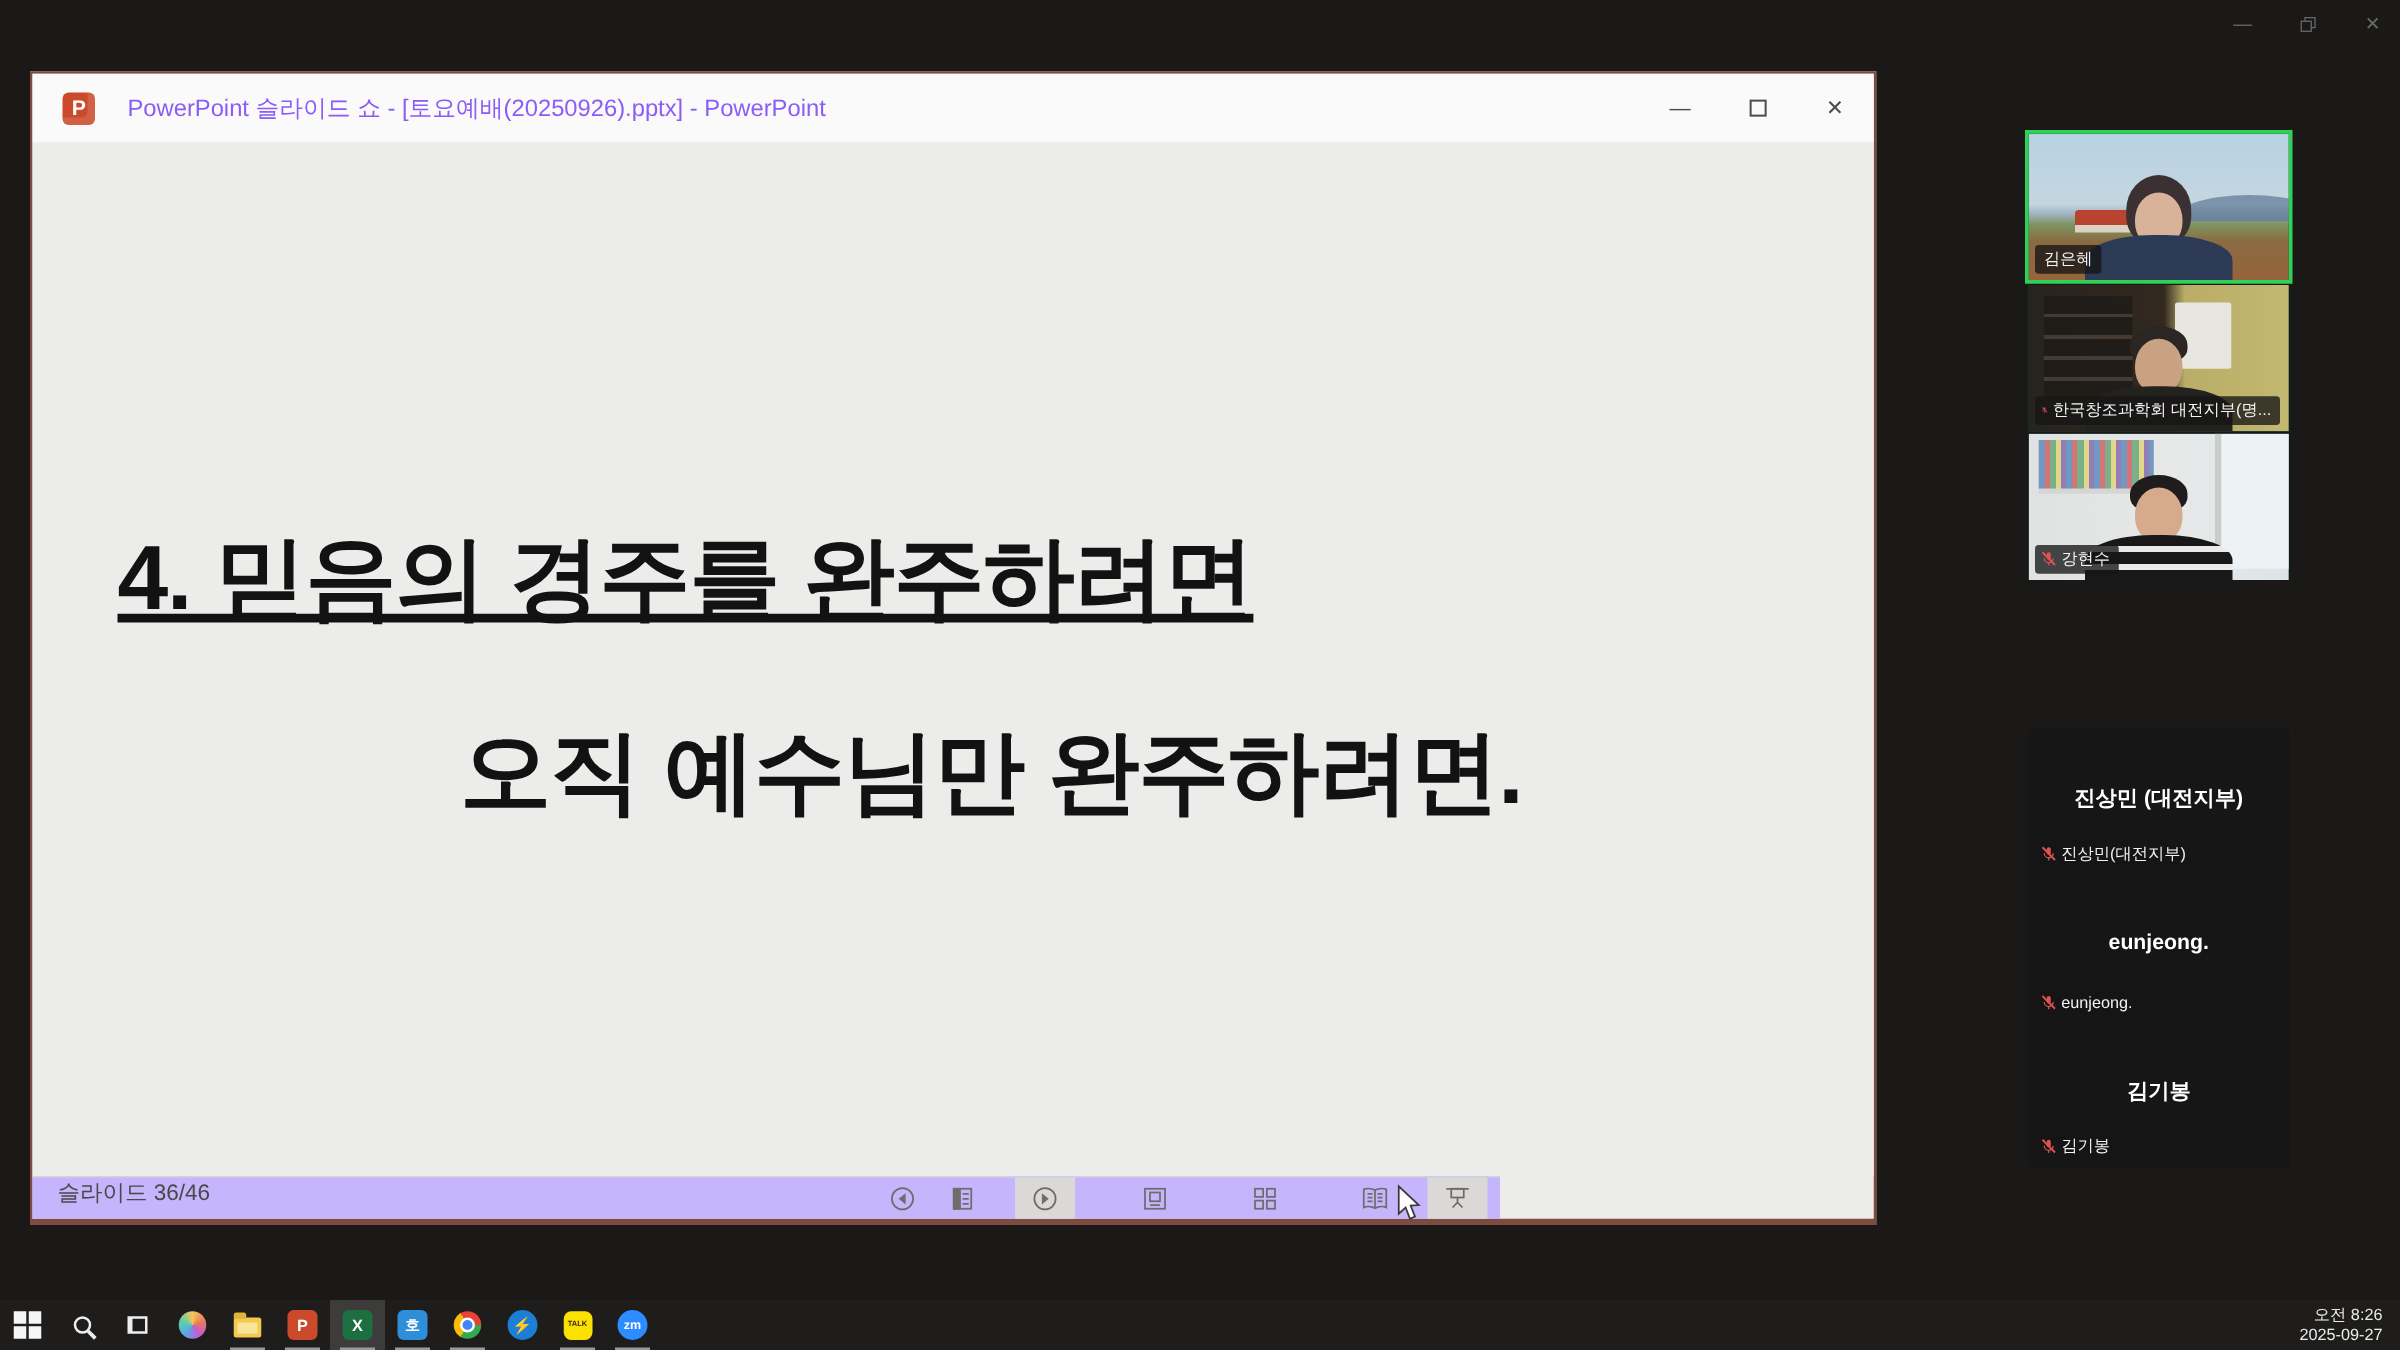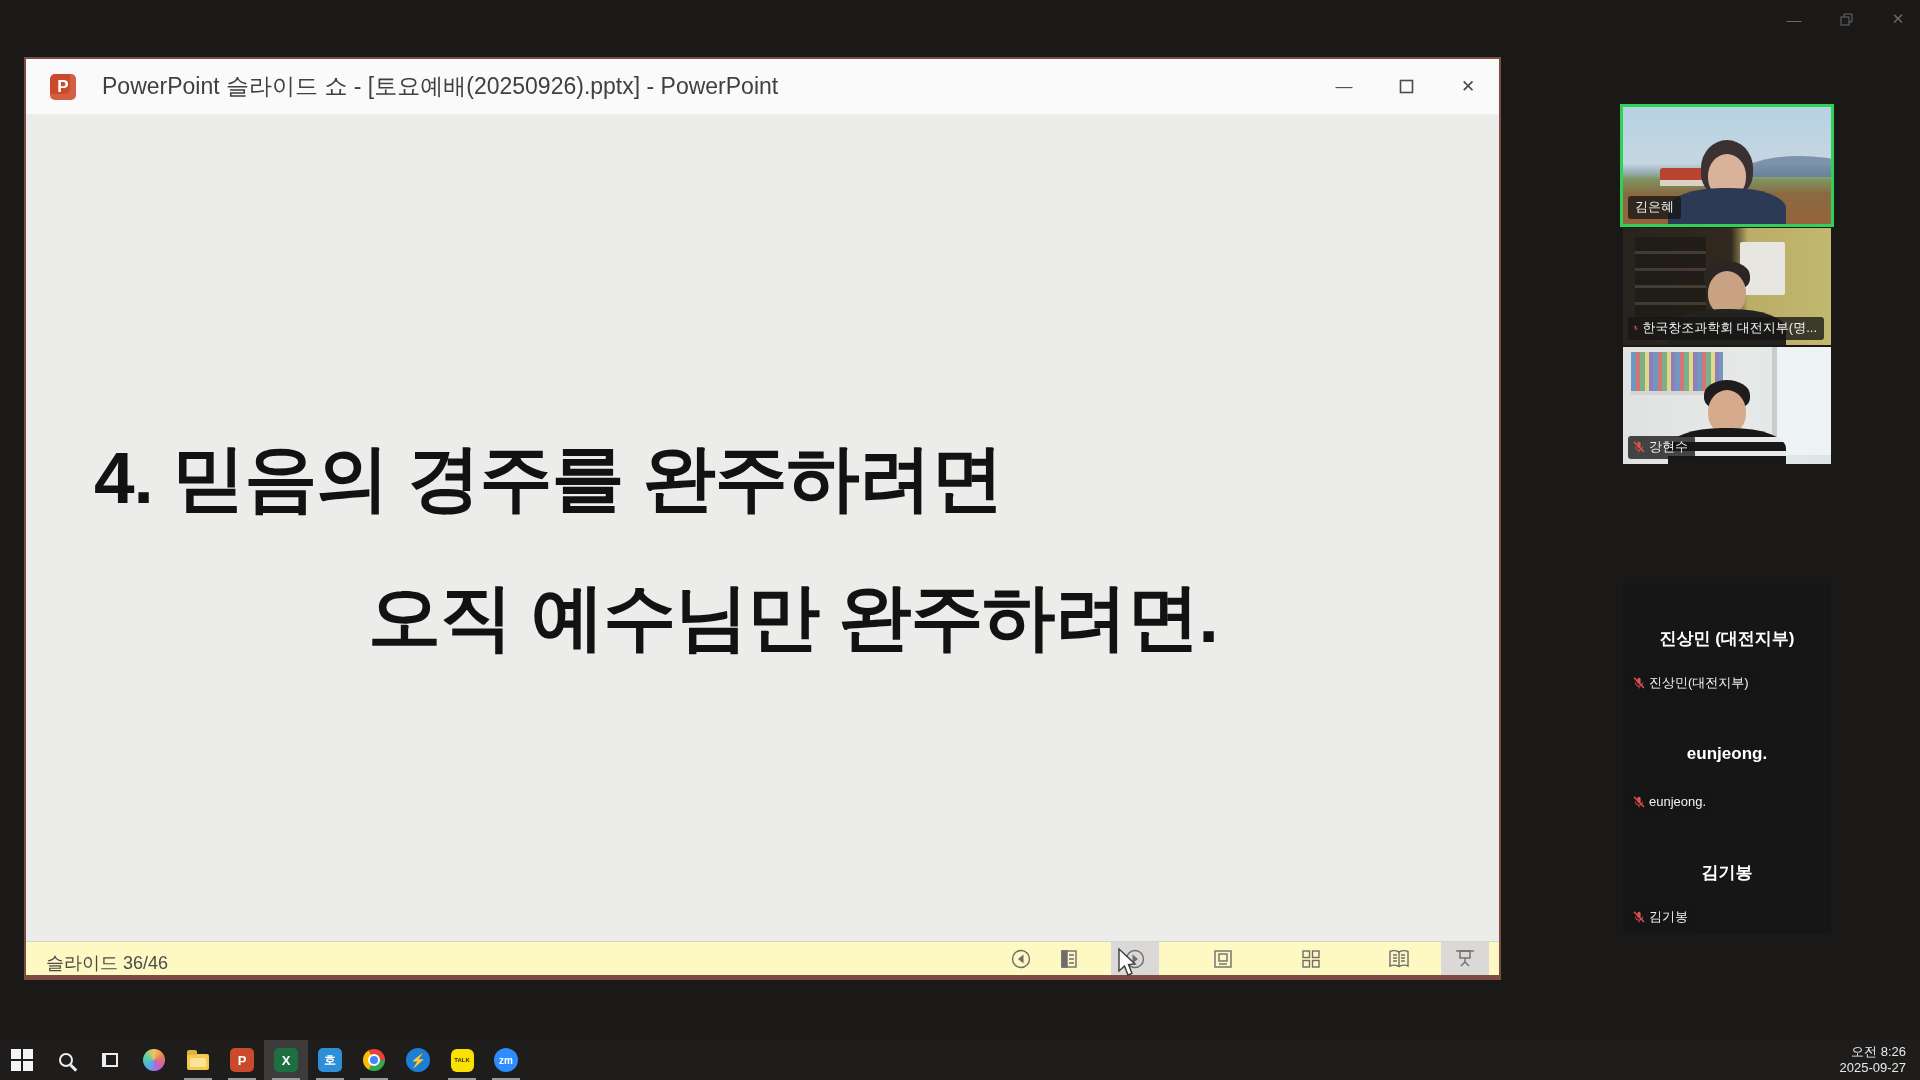--- a/index.html
+++ b/index.html
@@ -13,36 +13,36 @@
                        color:#6a6a6a; font-size:15px; cursor:default; }
 
   
   .ppt-window { position:absolute; left:24px; top:57px; width:1477px; height:923px;
                 background:#ececeb; border:2px solid #7e4b41; border-bottom-width:5px; }
   .ppt-titlebar { position:absolute; left:0; top:0; width:100%; height:55px; background:#fbfafa;
                   display:flex; align-items:center; }
   .ppt-appicon { width:26px; height:26px; margin-left:24px; border-radius:5px; background:#cb4a2c;
                  color:#fff; font-weight:bold; font-size:17px; display:flex; align-items:center;
                  justify-content:center; box-shadow:inset -6px -6px 0 rgba(255,255,255,0.12); }
-  .ppt-title { margin-left:26px; font-size:23px; color:#404040; }
+  .ppt-title { margin-left:26px; font-size:19px; color:#8b5cf6; }
   .ppt-controls { position:absolute; right:0; top:0; height:55px; display:flex; }
   .ppt-controls .wc { width:62px; height:55px; display:flex; align-items:center; justify-content:center;
                       color:#4c4c4c; font-size:17px; }
   .ppt-controls .wc svg { stroke:#4c4c4c; }
 
   
   .slide-area { position:absolute; left:0; top:55px; width:1473px; height:827px; background:#ececea; }
   .slide-line { position:absolute; font-weight:bold; color:#121212; font-size:73px;
                 letter-spacing:-1px; white-space:nowrap; }
-  .slide-line.l1 { left:68px; top:316px; }
+  .slide-line.l1 { left:68px; top:300px;text-decoration:underline; }
   .slide-line.l2 { left:342px; top:455px; }
 
   
-  .ppt-statusbar { position:absolute; left:0; bottom:0; width:1473px; height:34px; background:#fef9c3;
-                   border-top:1px solid #d6d4d2; display:flex; align-items:flex-end; }
+  .ppt-statusbar { position:absolute; left:0; bottom:0; width:1174px; height:34px; background:#c4b5fd;
+                   border-top:1px solid #d6d4d2; display:flex; align-items:flex-start; }
   .slide-counter { margin-left:20px; font-size:18px; color:#494949; }
   .ppt-toolbar { position:absolute; right:10px; top:0; height:33px; display:flex; align-items:stretch; }
   .tbtn { width:48px; display:flex; align-items:center; justify-content:center; }
   .tbtn svg { stroke:#6f6d6b; fill:none; stroke-width:1.4; }
   .tbtn.hl { background:#dbd9d7; }
   .tb-gap-s { width:18px; } .tb-gap-l { width:40px; }
 
   
   .zoom-panel { position:absolute; left:1623px; top:107px; width:208px; height:830px; }
   .vtile { position:absolute; left:0; width:208px; height:117px; background:#0f766e; overflow:hidden; }

